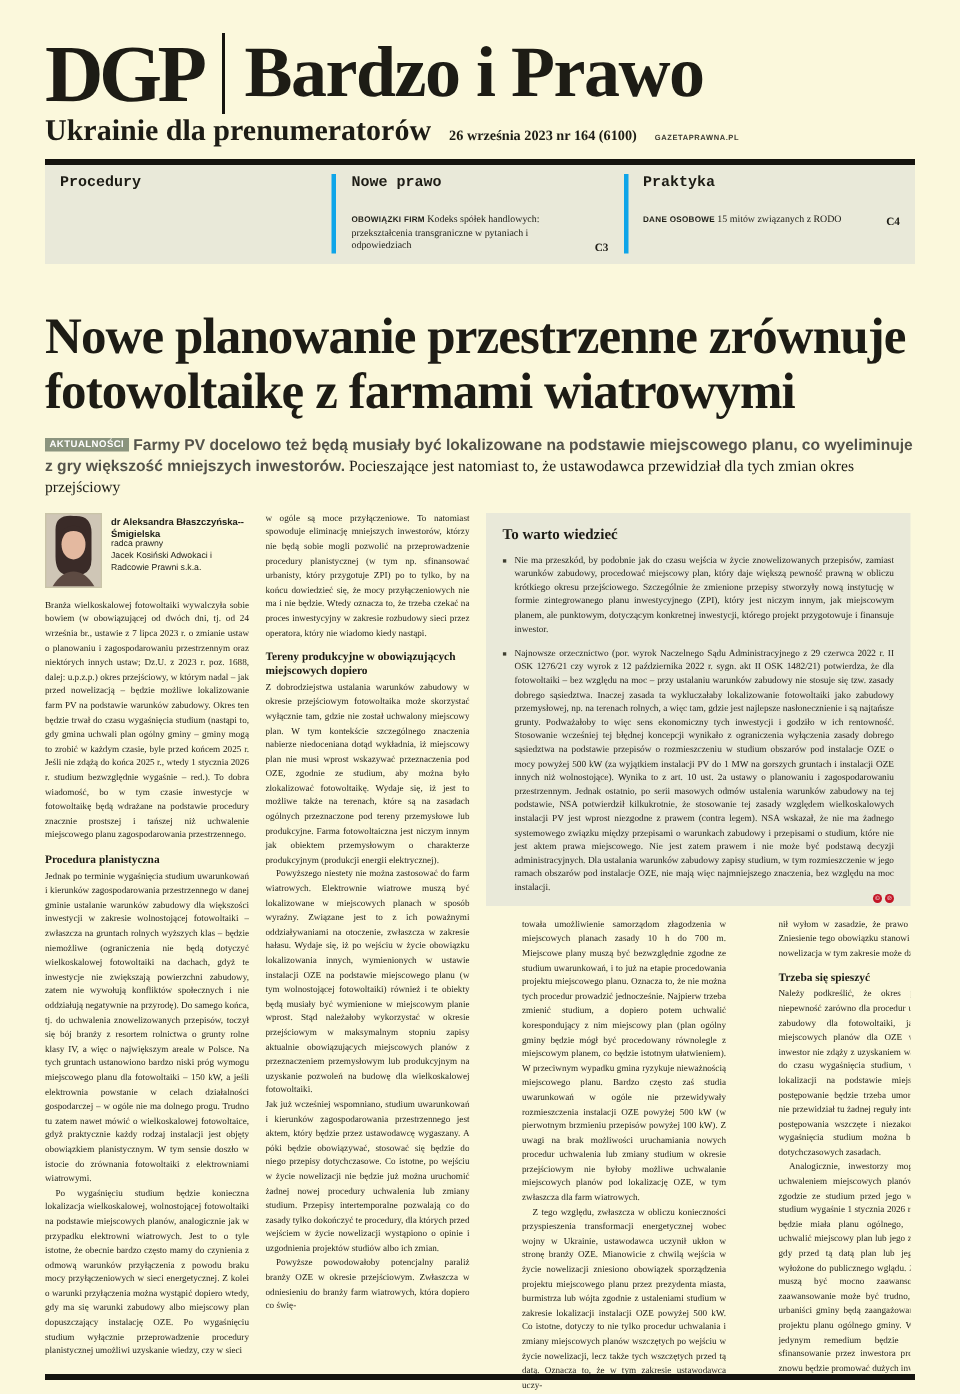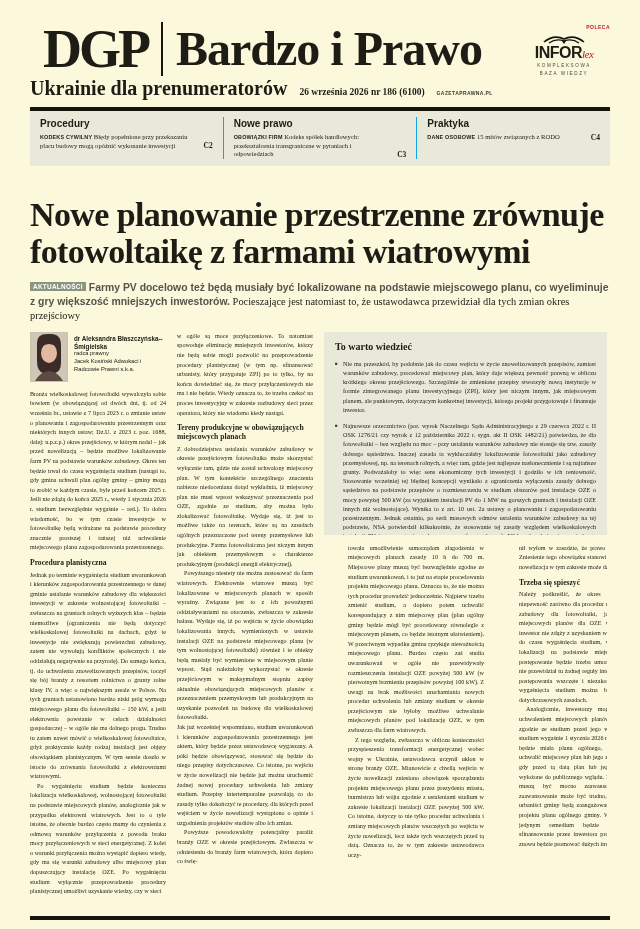--- a/index.html
+++ b/index.html
@@ -6,42 +6,42 @@
   html,body { margin:0; padding:0; }
   body {
     width:640px; height:929px; overflow:hidden;
     background:#fbf8dc; color:#1d1c15;
     font-family:"Liberation Serif", serif;
   }
   .page { width:640px; height:929px; padding:0 30px; position:relative; }
 
   
   .masthead { display:flex; justify-content:space-between; align-items:flex-start; padding-top:22px; }
-  .brand { display:flex; align-items:center; gap:13px;margin-left:13px; }
+  .brand { display:flex; align-items:center; gap:13px; }
   .dgp { font-size:54px; font-weight:bold; letter-spacing:-3px; line-height:1; }
   .vline { width:2px; height:54px; background:#15140f; }
   .pub-title { font-size:48px; font-weight:bold; letter-spacing:-1px; line-height:1; }
   .promo { width:92px; text-align:center; padding-top:2px; }
   .poleca { color:#c31526; font-size:5px; font-weight:bold; font-family:"Liberation Sans",sans-serif; text-align:right; letter-spacing:.5px; }
   .eagle { display:block; margin:2px auto 0; }
   .inforlogo { font-family:"Liberation Sans",sans-serif; font-weight:bold; font-size:16px; line-height:1; letter-spacing:-0.5px; }
   .inforlex { color:#c31526; font-style:italic; font-family:"Liberation Serif",serif; font-size:11px; font-weight:normal; }
   .tagline { font-family:"Liberation Sans",sans-serif; font-size:4.6px; letter-spacing:1.6px; color:#4a493f; margin-top:2px; line-height:6px; }
   .subrow { display:flex; align-items:baseline; gap:12px; margin-top:0px; }
   .subtitle { font-size:20px; font-weight:bold; letter-spacing:0px; }
   .dateissue { font-size:9.5px; font-weight:bold; }
   .site { font-size:5px; font-weight:bold; font-family:"Liberation Sans",sans-serif; color:#3b3a30; letter-spacing:.4px; }
   .toprule { height:4px; background:#15140f; margin-top:7px; }
 
   
   .strip { background:#e9e9d9; display:flex; padding:6px 0 7px; }
   .nav-item { flex:1; padding:1px 10px 0; cursor:pointer; }
-  .nav-item + .nav-item { border-left:1px solid #0ea5e9; }
-  .nav-section { font-family:Liberation Sans, sans-serif; font-weight:bold; font-size:10px; line-height:12px; }
-  .nav-body { display:flex; margin-top:3px; }
+  .nav-item + .nav-item { border-left:3px solid #0ea5e9; }
+  .nav-section { font-family:Liberation Mono, monospace; font-weight:bold; font-size:10px; line-height:12px; }
+  .nav-body { display:flex; margin-top:14px; }
   .nav-teaser { font-size:6.6px; line-height:8.6px; flex:1; }
   .nav-tag { font-weight:bold; font-family:"Liberation Sans",sans-serif; font-size:5.4px; letter-spacing:.2px; }
   .nav-page { font-weight:bold; font-size:7.5px; margin-left:6px; align-self:flex-end; }
 
   
   .headline { font-size:34px; line-height:37px; font-weight:bold; letter-spacing:-0.6px; margin:30px 0 10px; }
   .lead { font-size:10.4px; line-height:14px; margin-bottom:9px; }
   .kicker { background:#8b947e; color:#fff; font-family:"Liberation Sans",sans-serif; font-weight:bold; font-size:6.4px; padding:1px 3px; letter-spacing:.3px; vertical-align:2px; margin-right:3px; }
   .lead-bold { font-family:"Liberation Sans",sans-serif; font-weight:bold; color:#55544b; }
   .lead-rest { color:#1d1c15; }
@@ -56,21 +56,21 @@
   .right-cols { display:flex; gap:11px; flex:1; overflow:hidden; }
   .right-cols .col { width:136px;margin-left:24px; }
 
   
   .author { display:flex; gap:6px; margin-bottom:8px; }
   .author-photo { width:38px; height:50px; flex:none; border:1px solid #c9c4a8; background:#cfc6b6; }
   .author-info { font-family:"Liberation Sans",sans-serif; font-size:5.8px; line-height:7.6px; padding-top:3px; color:#22211a; }
   .author-name { font-weight:bold; font-size:6.3px; line-height:7.8px; }
 
   
-  .infobox { background:#e9e9d9; padding:9px 11px 8px; height:203px; overflow:hidden; margin-bottom:9px; }
+  .infobox { background:#e9e9d9; padding:9px 11px 8px; height:262px; overflow:hidden; margin-bottom:9px; }
   .infobox h3 { font-size:10px; margin:0 0 7px; font-weight:bold; }
   .bullet { display:flex; margin-bottom:7px; }
   .bullet-marker { flex:none; width:8px; font-size:4.6px; line-height:9px; color:#3e3e31; }
   .bullet-text { font-size:6.2px; line-height:9.2px; text-align:justify; }
 
   .endicons { display:flex; gap:2px; justify-content:flex-end; margin-top:3px; }
   .endicon { width:6px; height:6px; border-radius:50%; background:#c31526; color:#fff; font-size:4px; line-height:6px; text-align:center; font-family:"Liberation Sans",sans-serif; }
   .infobox .endicons { margin-top:-8px; }
 
   .bottomrule { position:absolute; left:30px; right:30px; bottom:9px; height:4px; background:#15140f; }
@@ -80,47 +80,32 @@
 
 <div class="page">
 
   <header>
     <div class="masthead">
       <div class="brand">
         <span class="dgp">DGP</span>
         <span class="vline"></span>
         <span class="pub-title">Bardzo i Prawo</span>
       </div>
-      <div class="promo">
-        <div class="poleca">POLECA</div>
-        <svg class="eagle" width="44" height="13" viewBox="0 0 44 13">
-          <path d="M2 10 Q12 2 22 7 Q32 2 42 10" fill="none" stroke="#15140f" stroke-width="1.6"></path>
-          <path d="M7 11 Q14 6 22 9 Q30 6 37 11" fill="none" stroke="#15140f" stroke-width="1.4"></path>
-          <path d="M20 9 L22 12 L24 9 Z" fill="#15140f"></path>
-        </svg>
-        <div class="inforlogo"><span>INFOR</span><span class="inforlex">lex</span></div>
-        <div class="tagline">KOMPLEKSOWA</div>
-        <div class="tagline">BAZA WIEDZY</div>
-      </div>
     </div>
     <div class="subrow">
       <span class="subtitle">Ukrainie dla prenumeratorów</span>
-      <span class="dateissue">26 września 2026 nr 186 (6100)</span>
+      <span class="dateissue">26 września 2023 nr 164 (6100)</span>
       <span class="site">GAZETAPRAWNA.PL</span>
     </div>
     <div class="toprule"></div>
   </header>
 
   <nav class="strip">
     <div class="nav-item">
       <div class="nav-section">Procedury</div>
-      <div class="nav-body">
-        <div class="nav-teaser"><span class="nav-tag">KODEKS CYWILNY</span><span> Błędy popełnione przy przekazaniu placu budowy mogą opóźnić wykonanie inwestycji</span></div>
-        <span class="nav-page">C2</span>
-      </div>
     </div>
     <div class="nav-item">
       <div class="nav-section">Nowe prawo</div>
       <div class="nav-body">
         <div class="nav-teaser"><span class="nav-tag">OBOWIĄZKI FIRM</span><span> Kodeks spółek handlowych: przekształcenia transgraniczne w pytaniach i odpowiedziach</span></div>
         <span class="nav-page">C3</span>
       </div>
     </div>
     <div class="nav-item">
       <div class="nav-section">Praktyka</div>
@@ -156,21 +141,21 @@
         </div>
       </div>
       <p>Branża wielkoskalowej fotowoltaiki wywalczyła sobie bowiem (w obowiązującej od dwóch dni, tj. od 24 września br., ustawie z 7 lipca 2023 r. o zmianie ustaw o planowaniu i zagospodarowaniu przestrzennym oraz niektórych innych ustaw; Dz.U. z 2023 r. poz. 1688, dalej: u.p.z.p.) okres przejściowy, w którym nadal – jak przed nowelizacją – będzie możliwe lokalizowanie farm PV na podstawie warunków zabudowy. Okres ten będzie trwał do czasu wygaśnięcia studium (nastąpi to, gdy gmina uchwali plan ogólny gminy – gminy mogą to zrobić w każdym czasie, byle przed końcem 2025 r. Jeśli nie zdążą do końca 2025 r., wtedy 1 stycznia 2026 r. studium bezwzględnie wygaśnie – red.). To dobra wiadomość, bo w tym czasie inwestycje w fotowoltaikę będą wdrażane na podstawie procedury znacznie prostszej i tańszej niż uchwalenie miejscowego planu zagospodarowania przestrzennego.</p>
       <h4>Procedura planistyczna</h4>
       <p>Jednak po terminie wygaśnięcia studium uwarunkowań i kierunków zagospodarowania przestrzennego w danej gminie ustalanie warunków zabudowy dla większości inwestycji w zakresie wolnostojącej fotowoltaiki – zwłaszcza na gruntach rolnych wyższych klas – będzie niemożliwe (ograniczenia nie będą dotyczyć wielkoskalowej fotowoltaiki na dachach, gdyż te inwestycje nie zwiększają powierzchni zabudowy, zatem nie wywołują konfliktów społecznych i nie oddziałują negatywnie na przyrodę). Do samego końca, tj. do uchwalenia znowelizowanych przepisów, toczył się bój branży z resortem rolnictwa o grunty rolne klasy IV, a więc o największym areale w Polsce. Na tych gruntach ustanowiono bardzo niski próg wymogu miejscowego planu dla fotowoltaiki – 150 kW, a jeśli elektrownia powstanie w celach działalności gospodarczej – w ogóle nie ma dolnego progu. Trudno tu zatem nawet mówić o wielkoskalowej fotowoltaice, gdyż praktycznie każdy rodzaj instalacji jest objęty obowiązkiem planistycznym. W tym sensie doszło w istocie do zrównania fotowoltaiki z elektrowniami wiatrowymi.</p>
       <p class="indent">Po wygaśnięciu studium będzie konieczna lokalizacja wielkoskalowej, wolnostojącej fotowoltaiki na podstawie miejscowych planów, analogicznie jak w przypadku elektrowni wiatrowych. Jest to o tyle istotne, że obecnie bardzo często mamy do czynienia z odmową warunków przyłączenia z powodu braku mocy przyłączeniowych w sieci energetycznej. Z kolei o warunki przyłączenia można wystąpić dopiero wtedy, gdy ma się warunki zabudowy albo miejscowy plan dopuszczający instalację OZE. Po wygaśnięciu studium wyłącznie przeprowadzenie procedury planistycznej umożliwi uzyskanie wiedzy, czy w sieci</p>
     </div>
 
     <div class="col">
       <p>w ogóle są moce przyłączeniowe. To natomiast spowoduje eliminację mniejszych inwestorów, którzy nie będą sobie mogli pozwolić na przeprowadzenie procedury planistycznej (w tym np. sfinansować urbanisty, który przygotuje ZPI) po to tylko, by na końcu dowiedzieć się, że mocy przyłączeniowych nie ma i nie będzie. Wtedy oznacza to, że trzeba czekać na proces inwestycyjny w zakresie rozbudowy sieci przez operatora, który nie wiadomo kiedy nastąpi.</p>
-      <h4>Tereny produkcyjne w obowiązujących miejscowych planach</h4>
+      <h4>Tereny produkcyjne w obowiązujących miejscowych dopiero</h4>
       <p>Z dobrodziejstwa ustalania warunków zabudowy w okresie przejściowym fotowoltaika może skorzystać wyłącznie tam, gdzie nie został uchwalony miejscowy plan. W tym kontekście szczególnego znaczenia nabierze niedoceniana dotąd wykładnia, iż miejscowy plan nie musi wprost wskazywać przeznaczenia pod OZE, zgodnie ze studium, aby można było zlokalizować fotowoltaikę. Wydaje się, iż jest to możliwe także na terenach, które są na zasadach ogólnych przeznaczone pod tereny przemysłowe lub produkcyjne. Farma fotowoltaiczna jest niczym innym jak obiektem przemysłowym o charakterze produkcyjnym (produkcji energii elektrycznej).</p>
       <p class="indent">Powyższego niestety nie można zastosować do farm wiatrowych. Elektrownie wiatrowe muszą być lokalizowane w miejscowych planach w sposób wyraźny. Związane jest to z ich poważnymi oddziaływaniami na otoczenie, zwłaszcza w zakresie hałasu. Wydaje się, iż po wejściu w życie obowiązku lokalizowania innych, wymienionych w ustawie instalacji OZE na podstawie miejscowego planu (w tym wolnostojącej fotowoltaiki) również i te obiekty będą musiały być wymienione w miejscowym planie wprost. Stąd należałoby wykorzystać w okresie przejściowym w maksymalnym stopniu zapisy aktualnie obowiązujących miejscowych planów z przeznaczeniem przemysłowym lub produkcyjnym na uzyskanie pozwoleń na budowę dla wielkoskalowej fotowoltaiki.</p>
       <p>Jak już wcześniej wspomniano, studium uwarunkowań i kierunków zagospodarowania przestrzennego jest aktem, który będzie przez ustawodawcę wygaszany. A póki będzie obowiązywać, stosować się będzie do niego przepisy dotychczasowe. Co istotne, po wejściu w życie nowelizacji nie będzie już można uruchomić żadnej nowej procedury uchwalenia lub zmiany studium. Przepisy intertemporalne pozwalają co do zasady tylko dokończyć te procedury, dla których przed wejściem w życie nowelizacji wystąpiono o opinie i uzgodnienia projektów studiów albo ich zmian.</p>
       <p class="indent">Powyższe powodowałoby potencjalny paraliż branży OZE w okresie przejściowym. Zwłaszcza w odniesieniu do branży farm wiatrowych, która dopiero co świę-</p>
     </div>
 
     <div class="right-half">
       <div class="infobox">
         <h3>To warto wiedzieć</h3>
         <div class="bullet">

